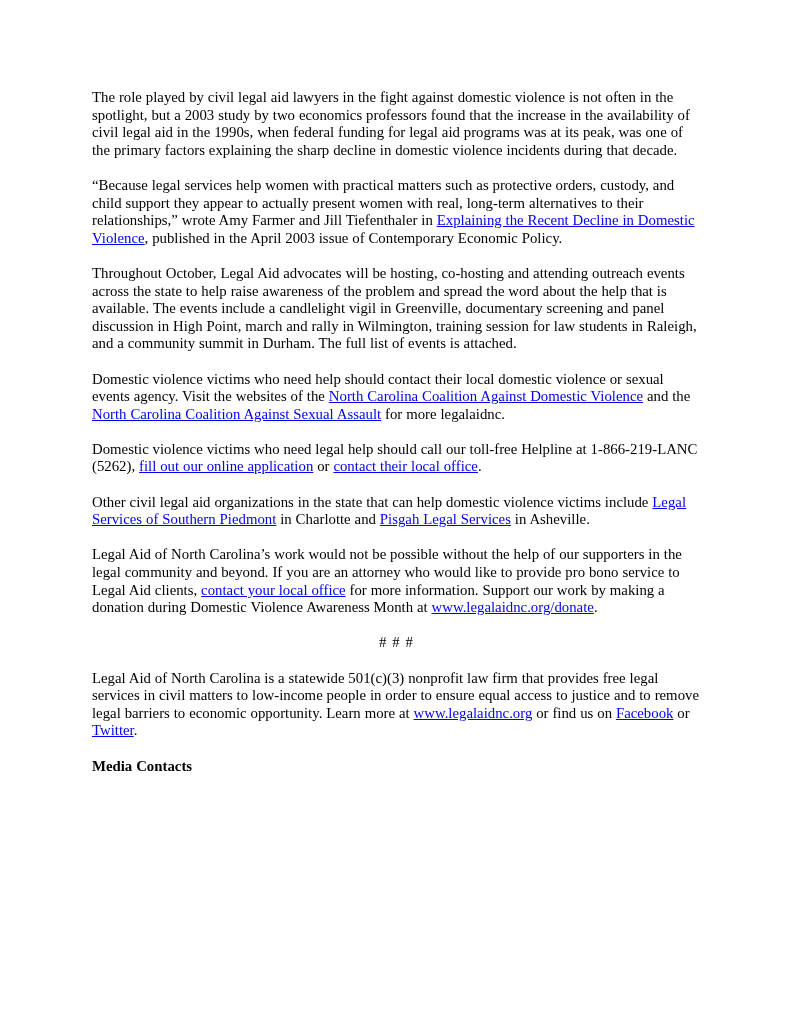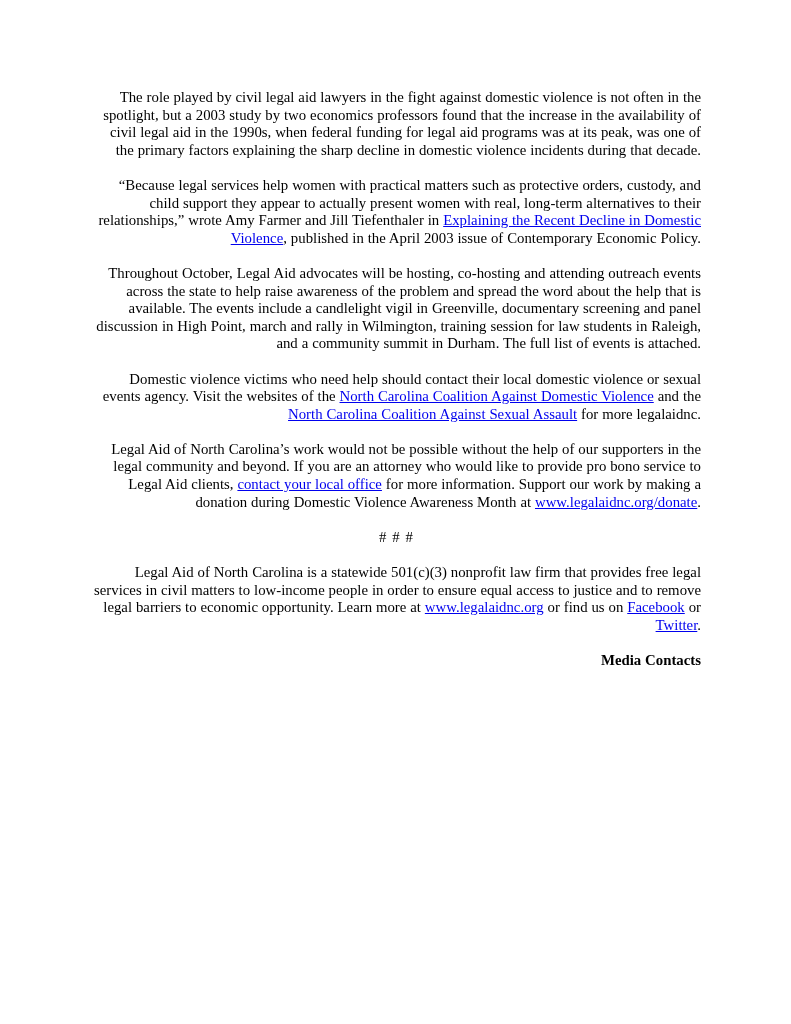--- a/index.html
+++ b/index.html
@@ -19,21 +19,21 @@
     box-sizing: border-box;
     width: 791px;
     height: 1024px;
     padding: 89px 90px 40px 92px;
     background: #ffffff;
   }
   .para {
     font-size: 14.8px;
     line-height: 17.6px;
     margin: 0 0 17.6px 0;
-    text-align: right;
+    text-align: left;
     word-spacing: 0.2px;
   }
   .para.center {
     text-align: center;
     letter-spacing: 1px;
   }
   .para.italic {
   }
   .para a {
     color: #0000ee;
@@ -45,20 +45,22 @@
 </style>
 </head>
 <body>
 
 <main class="page">
   <div id="content">
       <p class="para"><span>The role played by civil legal aid lawyers in the fight against domestic violence is not often in the spotlight, but a 2003 study by two economics professors found that the increase in the availability of civil legal aid in the 1990s, when federal funding for legal aid programs was at its peak, was one of the primary factors explaining the sharp decline in domestic violence incidents during that decade.</span></p>
       <p class="para"><span>“Because legal services help women with practical matters such as protective orders, custody, and child support they appear to actually present women with real, long-term alternatives to their relationships,” wrote Amy Farmer and Jill Tiefenthaler in </span><a href="#">Explaining the Recent Decline in Domestic Violence</a><span>, published in the April 2003 issue of Contemporary Economic Policy.</span></p>
       <p class="para"><span>Throughout October, Legal Aid advocates will be hosting, co-hosting and attending outreach events across the state to help raise awareness of the problem and spread the word about the help that is available. The events include a candlelight vigil in Greenville, documentary screening and panel discussion in High Point, march and rally in Wilmington, training session for law students in Raleigh, and a community summit in Durham. The full list of events is attached.</span></p>
       <p class="para"><span>Domestic violence victims who need help should contact their local domestic violence or sexual events agency. Visit the websites of the </span><a href="#">North Carolina Coalition Against Domestic Violence</a><span> and the </span><a href="#">North Carolina Coalition Against Sexual Assault</a><span> for more legalaidnc.</span></p>
+      <p class="para"><span>Domestic violence victims who need legal help should call our toll-free Helpline at 1-866-219-LANC (5262), </span><a href="#">fill out our online application</a><span> or </span><a href="#">contact their local office</a><span>.</span></p>
+      <p class="para"><span>Other civil legal aid organizations in the state that can help domestic violence victims include </span><a href="#">Legal Services of Southern Piedmont</a><span> in Charlotte and </span><a href="#">Pisgah Legal Services</a><span> in Asheville.</span></p>
       <p class="para"><span>Legal Aid of North Carolina’s work would not be possible without the help of our supporters in the legal community and beyond. If you are an attorney who would like to provide pro bono service to Legal Aid clients, </span><a href="#">contact your local office</a><span> for more information. Support our work by making a donation during Domestic Violence Awareness Month at </span><a href="#">www.legalaidnc.org/donate</a><span>.</span></p>
       <p class="para center"><span># # #</span></p>
       <p class="para italic"><span>Legal Aid of North Carolina is a statewide 501(c)(3) nonprofit law firm that provides free legal services in civil matters to low-income people in order to ensure equal access to justice and to remove legal barriers to economic opportunity. Learn more at </span><a href="#">www.legalaidnc.org</a><span> or find us on </span><a href="#">Facebook</a><span> or </span><a href="#">Twitter</a><span>.</span></p>
       <p class="para">
         <span class="line"><span class="run-bold">Media Contacts</span></span>
       </p>
     </div>
 </main>
 
 </body></html>

